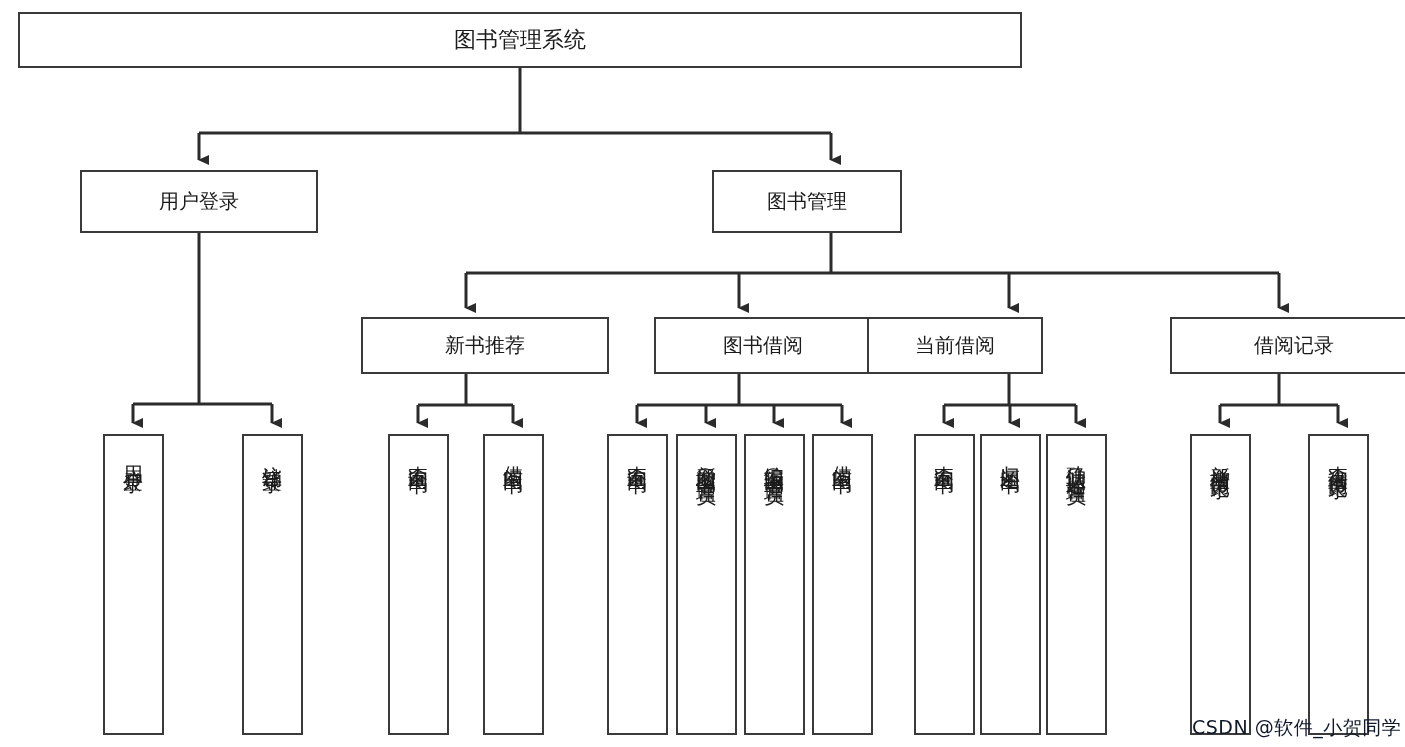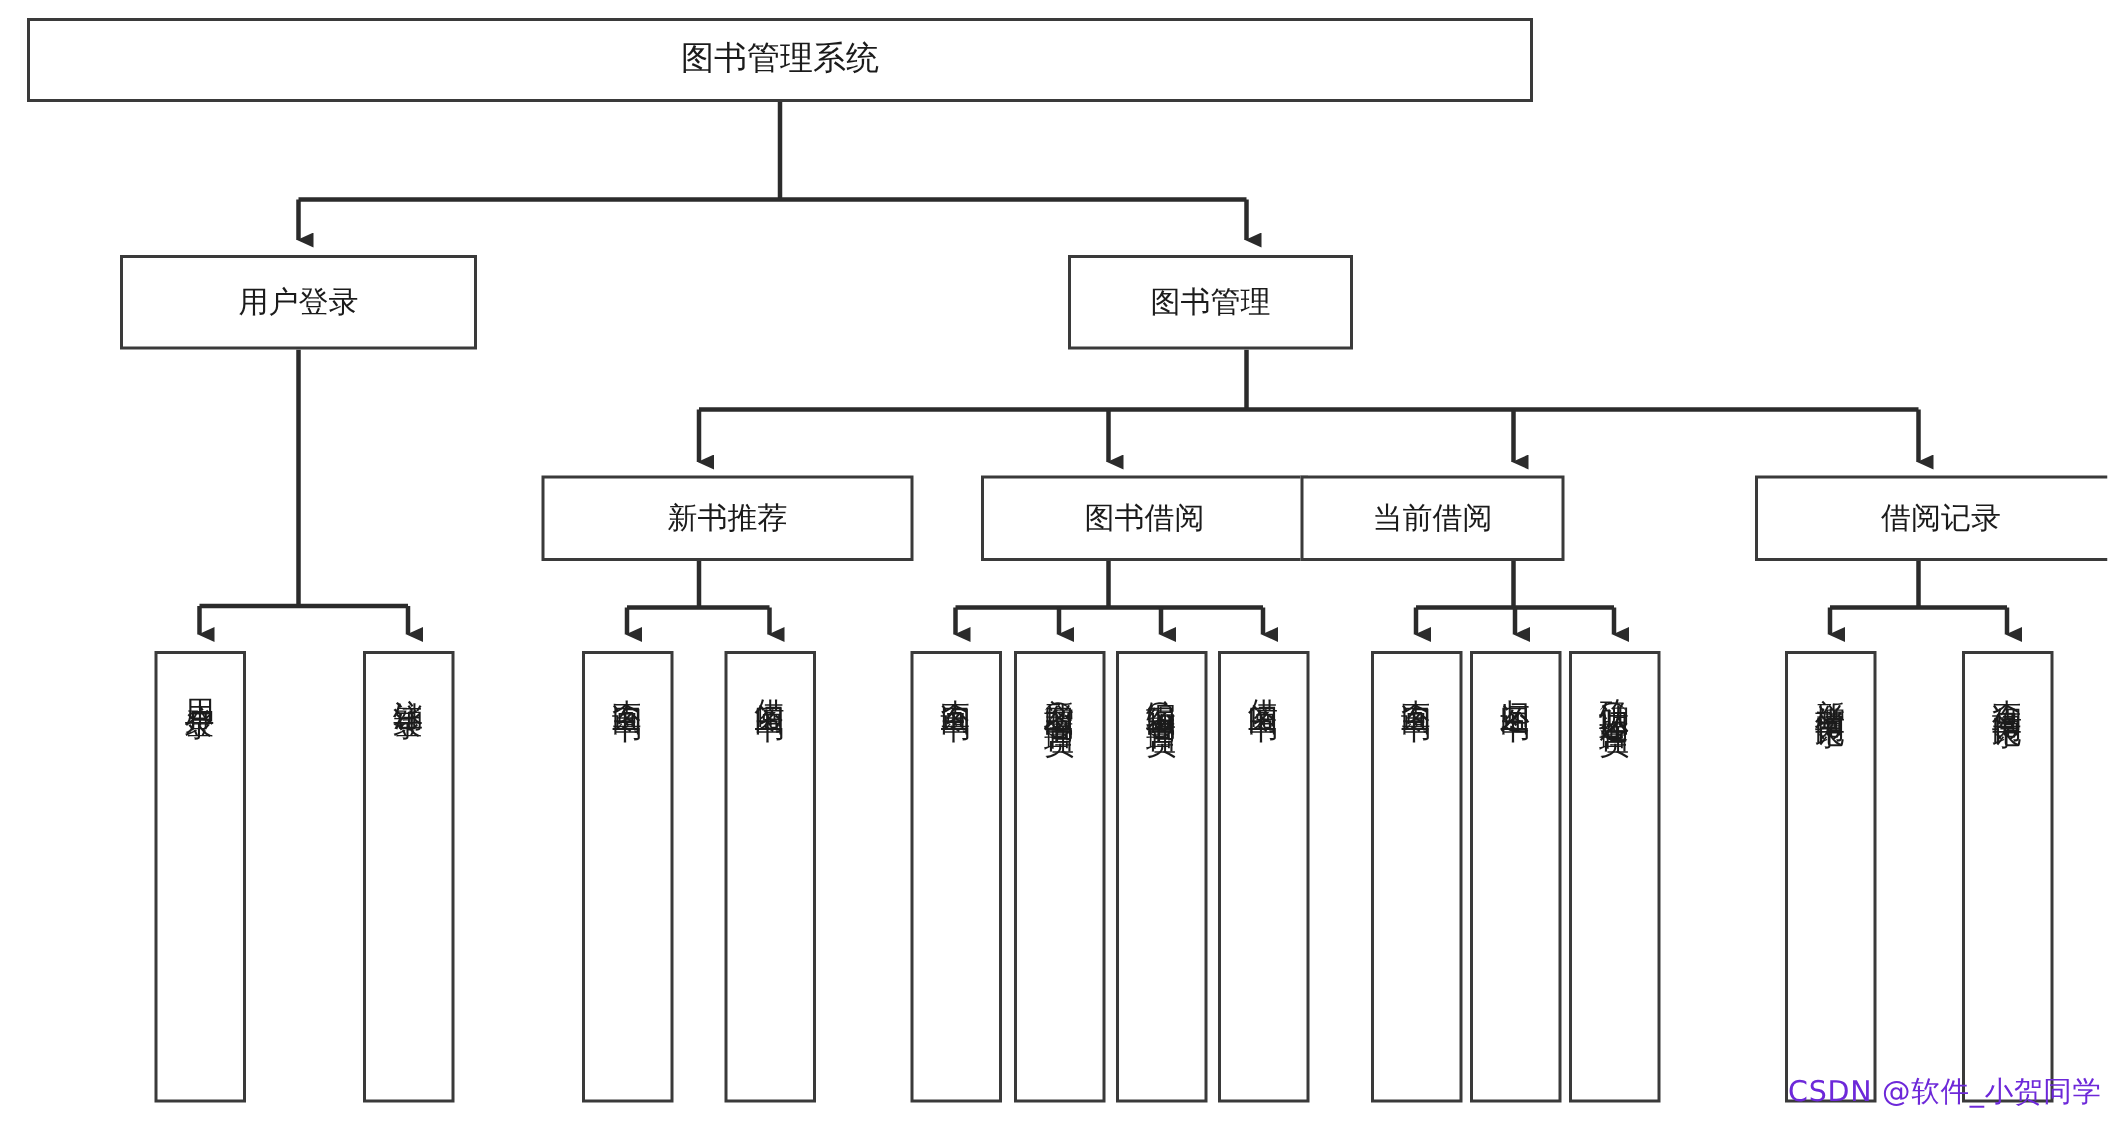--- a/index.html
+++ b/index.html
@@ -55,21 +55,21 @@
     writing-mode: vertical-rl;
     text-orientation: upright;
     font-size: 20px;
     letter-spacing: 3px;
     line-height: 1;
     white-space: nowrap;
   }
   .watermark {
     position: absolute;
     font-size: 19px;
-    color: #6d28d9;
+    color: #0f172a;
     white-space: nowrap;
     letter-spacing: 0.5px;
   }
 </style>
 </head>
 <body>
 
 <div id="canvas">
 
   <svg class="wires" viewBox="0 0 1405 747" xmlns="http://www.w3.org/2000/svg">

